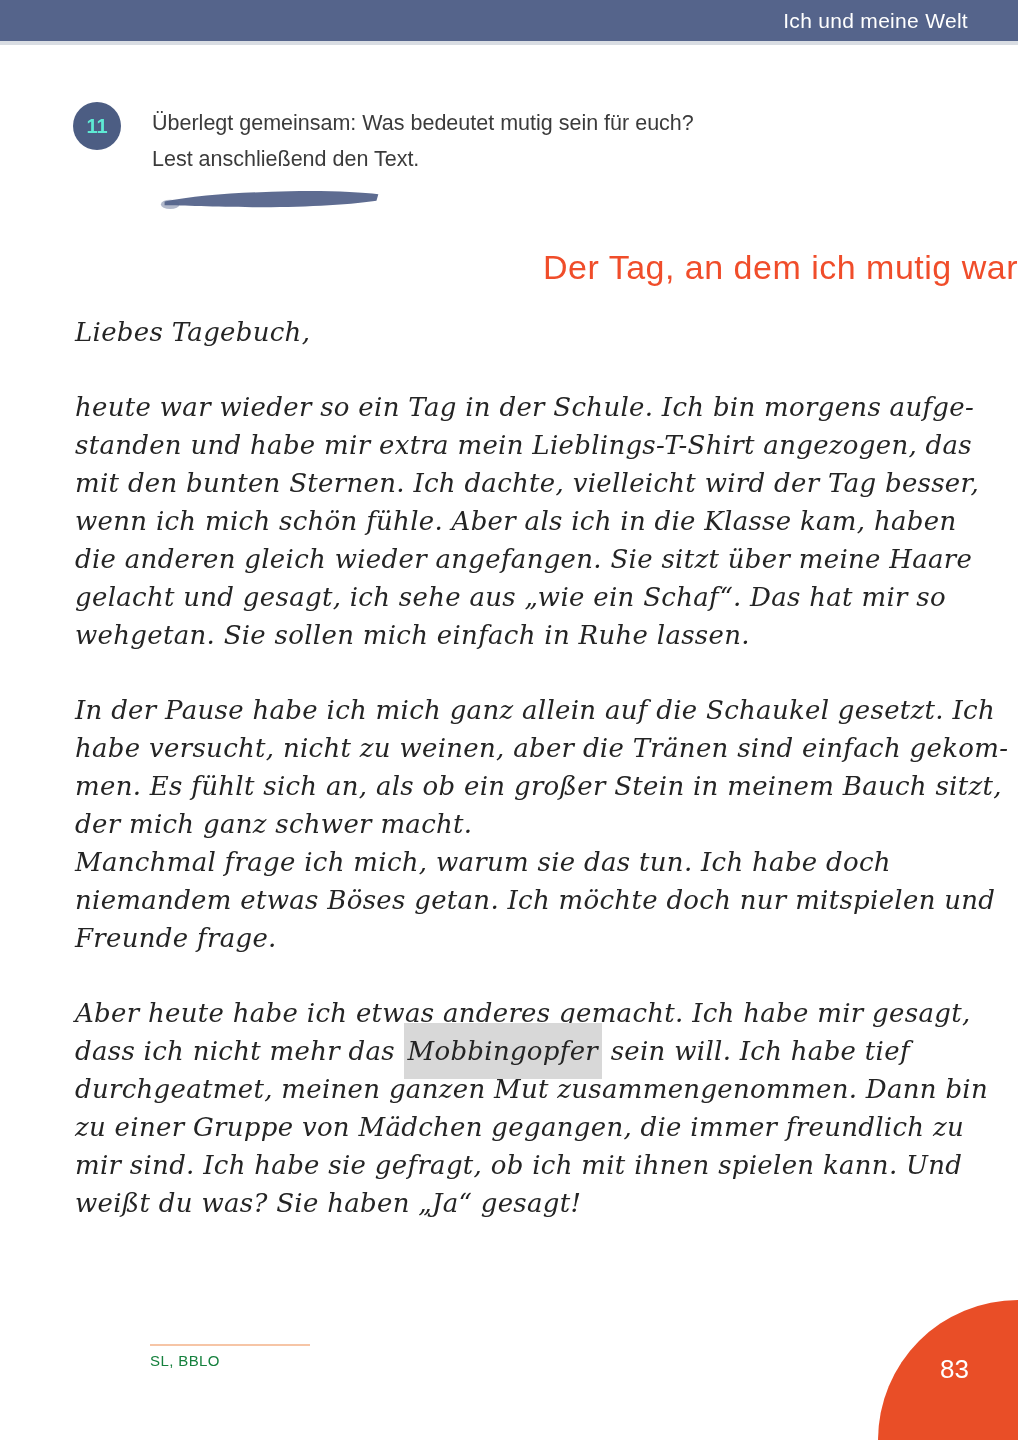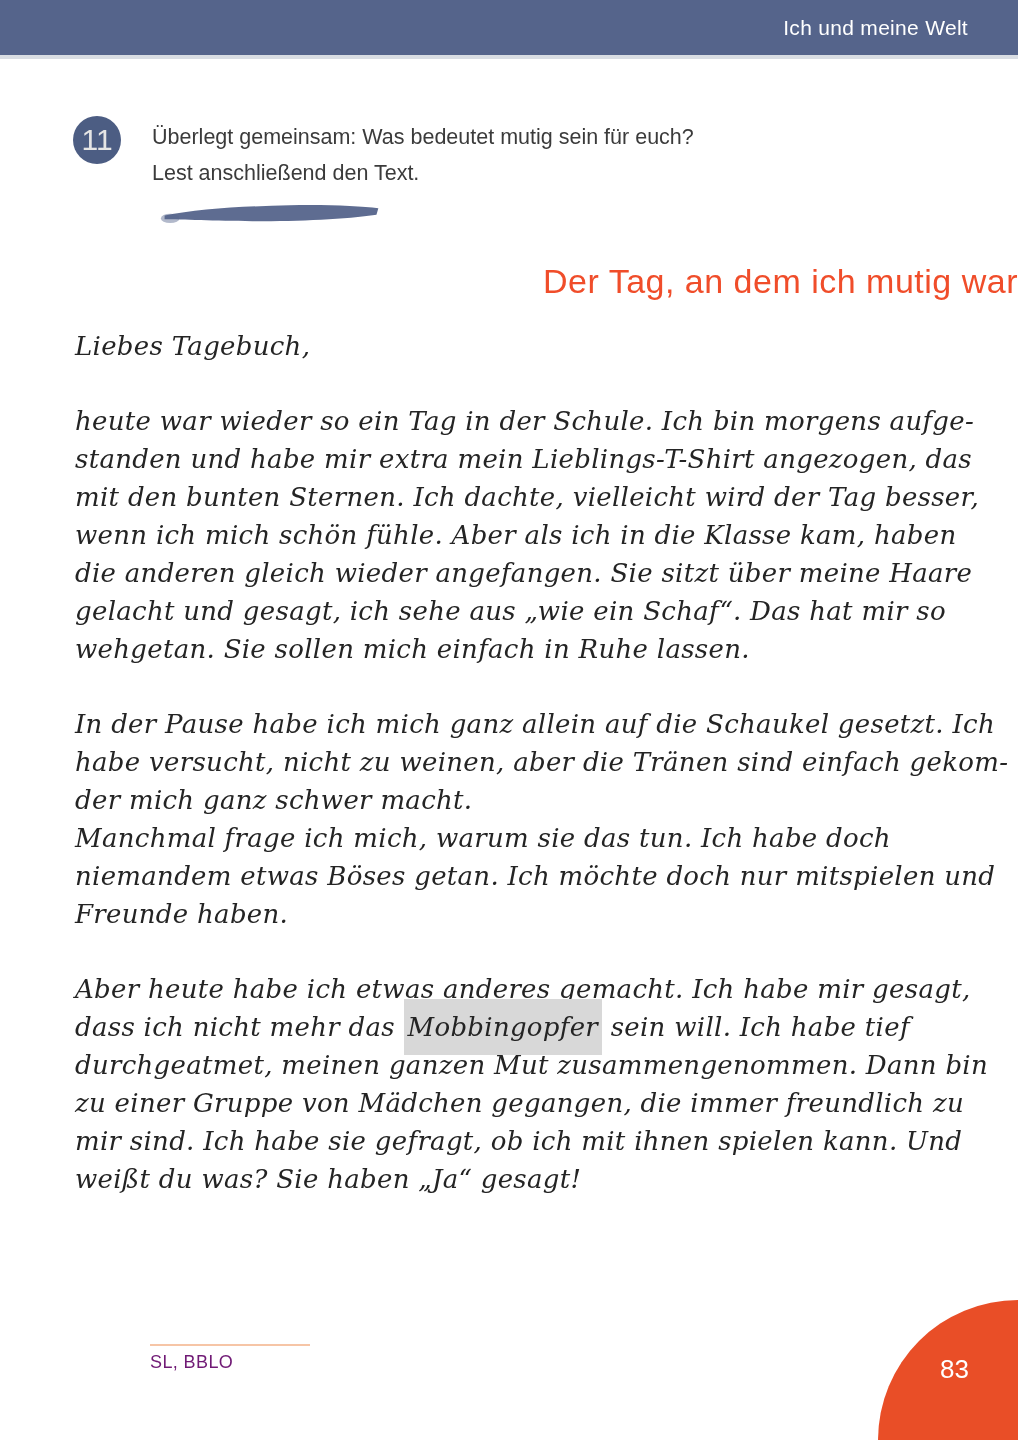--- a/index.html
+++ b/index.html
@@ -16,21 +16,21 @@
   *{margin:0;padding:0;box-sizing:border-box;}
   html,body{width:1018px;height:1440px;}
   body{
     position:relative;
     background:#ffffff;
     font-family:"Liberation Sans", sans-serif;
     overflow:hidden;
   }
   
   .topbar{
-    height:59px;
+    height:45px;
     background:var(--header-bar);
     border-bottom:4px solid #D9DDE3;
     display:flex;
     align-items:center;
     justify-content:flex-end;
     padding-right:50px;
   }
   .topbar span{
     color:#ffffff;
     font-size:21px;
@@ -39,23 +39,23 @@
   
   .task{
     margin:57px 0 0 73px;
     display:flex;
     gap:31px;
   }
   .task-number{
     width:48px;height:48px;
     border-radius:50%;
     background:var(--badge);
-    color:#e5e5e5;
-    font-size:30px;
-    font-weight:normal;
+    color:#5eead4;
+    font-size:20px;
+    font-weight:bold;
     display:flex;align-items:center;justify-content:center;
     flex:0 0 auto;
   }
   .task-text{
     font-size:21.5px;
     color:var(--instruction);
     line-height:36px;
     padding-top:3px;
   }
   .scribble{
@@ -98,22 +98,22 @@
   
   .credit-rule{
     position:absolute;
     left:150px;top:1344px;
     width:160px;height:2px;
     background:var(--credit-line);
   }
   .credit{
     position:absolute;
     left:150px;top:1352px;
-    font-size:18px;
-    color:#701a75;
+    font-size:15px;
+    color:#15803d;
     letter-spacing:.4px;
   }
   
   .page-corner{
     position:absolute;
     right:-140px;bottom:-140px;
     width:280px;height:280px;
     border-radius:50%;
     background:var(--page-circle);
   }
@@ -153,24 +153,25 @@
         <div class="line"><span>standen und habe mir extra mein Lieblings-T-Shirt angezogen, das</span></div>
         <div class="line"><span>mit den bunten Sternen. Ich dachte, vielleicht wird der Tag besser,</span></div>
         <div class="line"><span>wenn ich mich schön fühle. Aber als ich in die Klasse kam, haben</span></div>
         <div class="line"><span>die anderen gleich wieder angefangen. Sie sitzt über meine Haare</span></div>
         <div class="line"><span>gelacht und gesagt, ich sehe aus „wie ein Schaf“. Das hat mir so</span></div>
         <div class="line"><span>wehgetan. Sie sollen mich einfach in Ruhe lassen.</span></div>
       </div>
       <div class="para">
         <div class="line"><span>In der Pause habe ich mich ganz allein auf die Schaukel gesetzt. Ich</span></div>
         <div class="line"><span>habe versucht, nicht zu weinen, aber die Tränen sind einfach gekom-</span></div>
+        <div class="line"><span>men. Es fühlt sich an, als ob ein großer Stein in meinem Bauch sitzt,</span></div>
         <div class="line"><span>der mich ganz schwer macht.</span></div>
         <div class="line"><span>Manchmal frage ich mich, warum sie das tun. Ich habe doch</span></div>
         <div class="line"><span>niemandem etwas Böses getan. Ich möchte doch nur mitspielen und</span></div>
-        <div class="line"><span>Freunde haben.</span></div>
+        <div class="line"><span>Freunde frage.</span></div>
       </div>
       <div class="para">
         <div class="line"><span>Aber heute habe ich etwas anderes gemacht. Ich habe mir gesagt,</span></div>
         <div class="line"><span>dass ich nicht mehr das </span><span class="hl">Mobbingopfer</span><span> sein will. Ich habe tief</span></div>
         <div class="line"><span>durchgeatmet, meinen ganzen Mut zusammengenommen. Dann bin</span></div>
         <div class="line"><span>zu einer Gruppe von Mädchen gegangen, die immer freundlich zu</span></div>
         <div class="line"><span>mir sind. Ich habe sie gefragt, ob ich mit ihnen spielen kann. Und</span></div>
         <div class="line"><span>weißt du was? Sie haben „Ja“ gesagt!</span></div>
       </div>
     </div>

